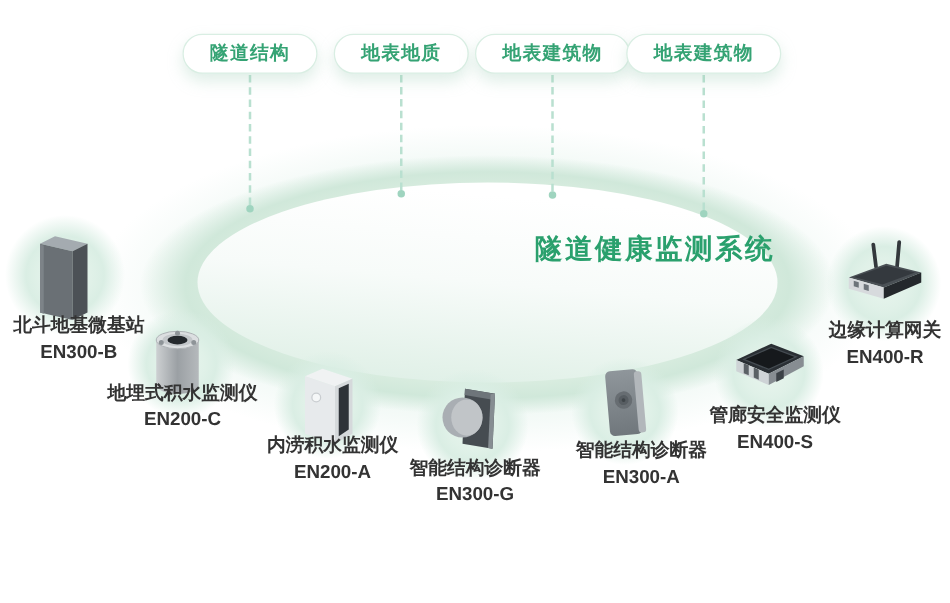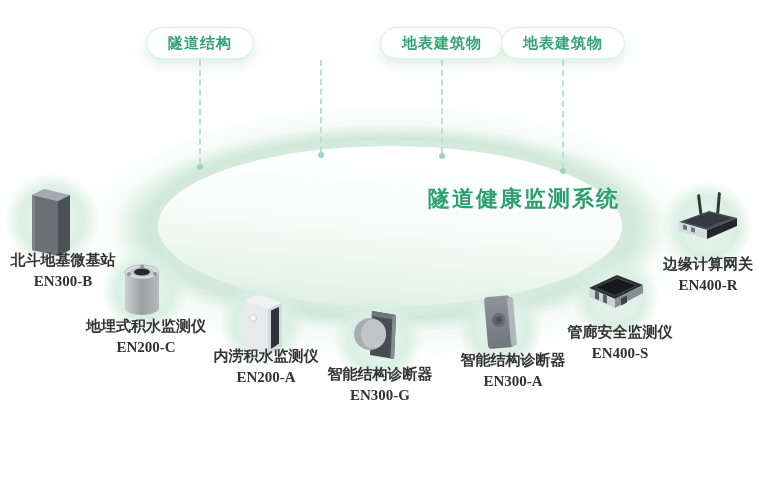--- a/index.html
+++ b/index.html
@@ -1,19 +1,19 @@
 <!DOCTYPE html>
 <html><head>
 <meta charset="utf-8">
 <style>
   html,body{margin:0;padding:0;background:#fff;}
   #stage{
     position:relative;width:760px;height:482px;overflow:hidden;
     background:#ffffff;
-    font-family:Liberation Serif, serif;
+    font-family:Liberation Sans, sans-serif;
   }
   
   .badge{
     position:absolute;top:27px;height:30px;line-height:30px;
     transform:translateX(-50%);
     padding:0 21px;background:#ffffff;
     border:1px solid #d9eee3;border-radius:17px;
     color:#35a374;font-size:15px;font-weight:700;letter-spacing:1px;
     box-shadow:0 6px 12px rgba(163,205,186,0.35);
     white-space:nowrap;z-index:5;
@@ -75,20 +75,21 @@
       <span class="dot"></span>
     </div>
   <div class="connector" style="left:441px;height:93px;">
       <span class="dot"></span>
     </div>
   <div class="connector" style="left:562px;height:108px;">
       <span class="dot"></span>
     </div>
 
   <div class="badge" style="left:200px;">隧道结构</div>
+  <div class="badge" style="left:321px;">地表地质</div>
   <div class="badge" style="left:442px;">地表建筑物</div>
   <div class="badge" style="left:563px;">地表建筑物</div>
 
   <div class="system-title">隧道健康监测系统</div>
 
   <div class="bubble" style="left:4px;top:172px;width:96px;height:96px;"></div>
   <svg class="device-art" style="left:22px;top:180px;" width="64" height="84" viewBox="0 0 64 84">
     <polygon points="10,15 22,9 48,15 36,21" fill="#a4abb0"></polygon>
     <polygon points="10,15 36,21 36,76 10,70" fill="#6a7075"></polygon>
     <polygon points="36,21 48,15 48,70 36,76" fill="#4c5156"></polygon>
@@ -109,21 +110,21 @@
       </linearGradient>
     </defs>
     <path d="M8,16 L8,52 A17,7 0 0 0 42,52 L42,16 Z" fill="url(#cyl)"></path>
     <ellipse cx="25" cy="16" rx="17" ry="7" fill="#dcdfe1" stroke="#aeb3b6" stroke-width="0.8"></ellipse>
     <ellipse cx="25" cy="16" rx="12" ry="5" fill="#c3c7ca"></ellipse>
     <ellipse cx="25" cy="16" rx="8" ry="3.5" fill="#24292d"></ellipse>
     <circle cx="12" cy="18" r="2" fill="#8e9498"></circle>
       <circle cx="38" cy="18" r="2" fill="#8e9498"></circle>
       <circle cx="25" cy="10.5" r="2" fill="#8e9498"></circle>
   </svg>
-  <div class="device-label" style="left:75px;top:316px;width:142px;">
+  <div class="device-label" style="left:75px;top:304px;width:142px;">
     <span>地埋式积水监测仪</span>
     <span class="model">EN200-C</span>
   </div>
 
   <div class="bubble" style="left:219px;top:281px;width:86px;height:86px;"></div>
   <svg class="device-art" style="left:236px;top:287px;" width="54" height="70" viewBox="0 0 54 70">
     <polygon points="8,14 22,8 46,16 32,22" fill="#f0f2f3"></polygon>
     <polygon points="8,14 32,22 32,68 8,60" fill="#e7eaec"></polygon>
     <polygon points="32,22 46,16 46,60 32,68" fill="#d5d9db"></polygon>
     <polygon points="35,23.5 43,20 43,56.5 35,62" fill="#2e3338"></polygon>

